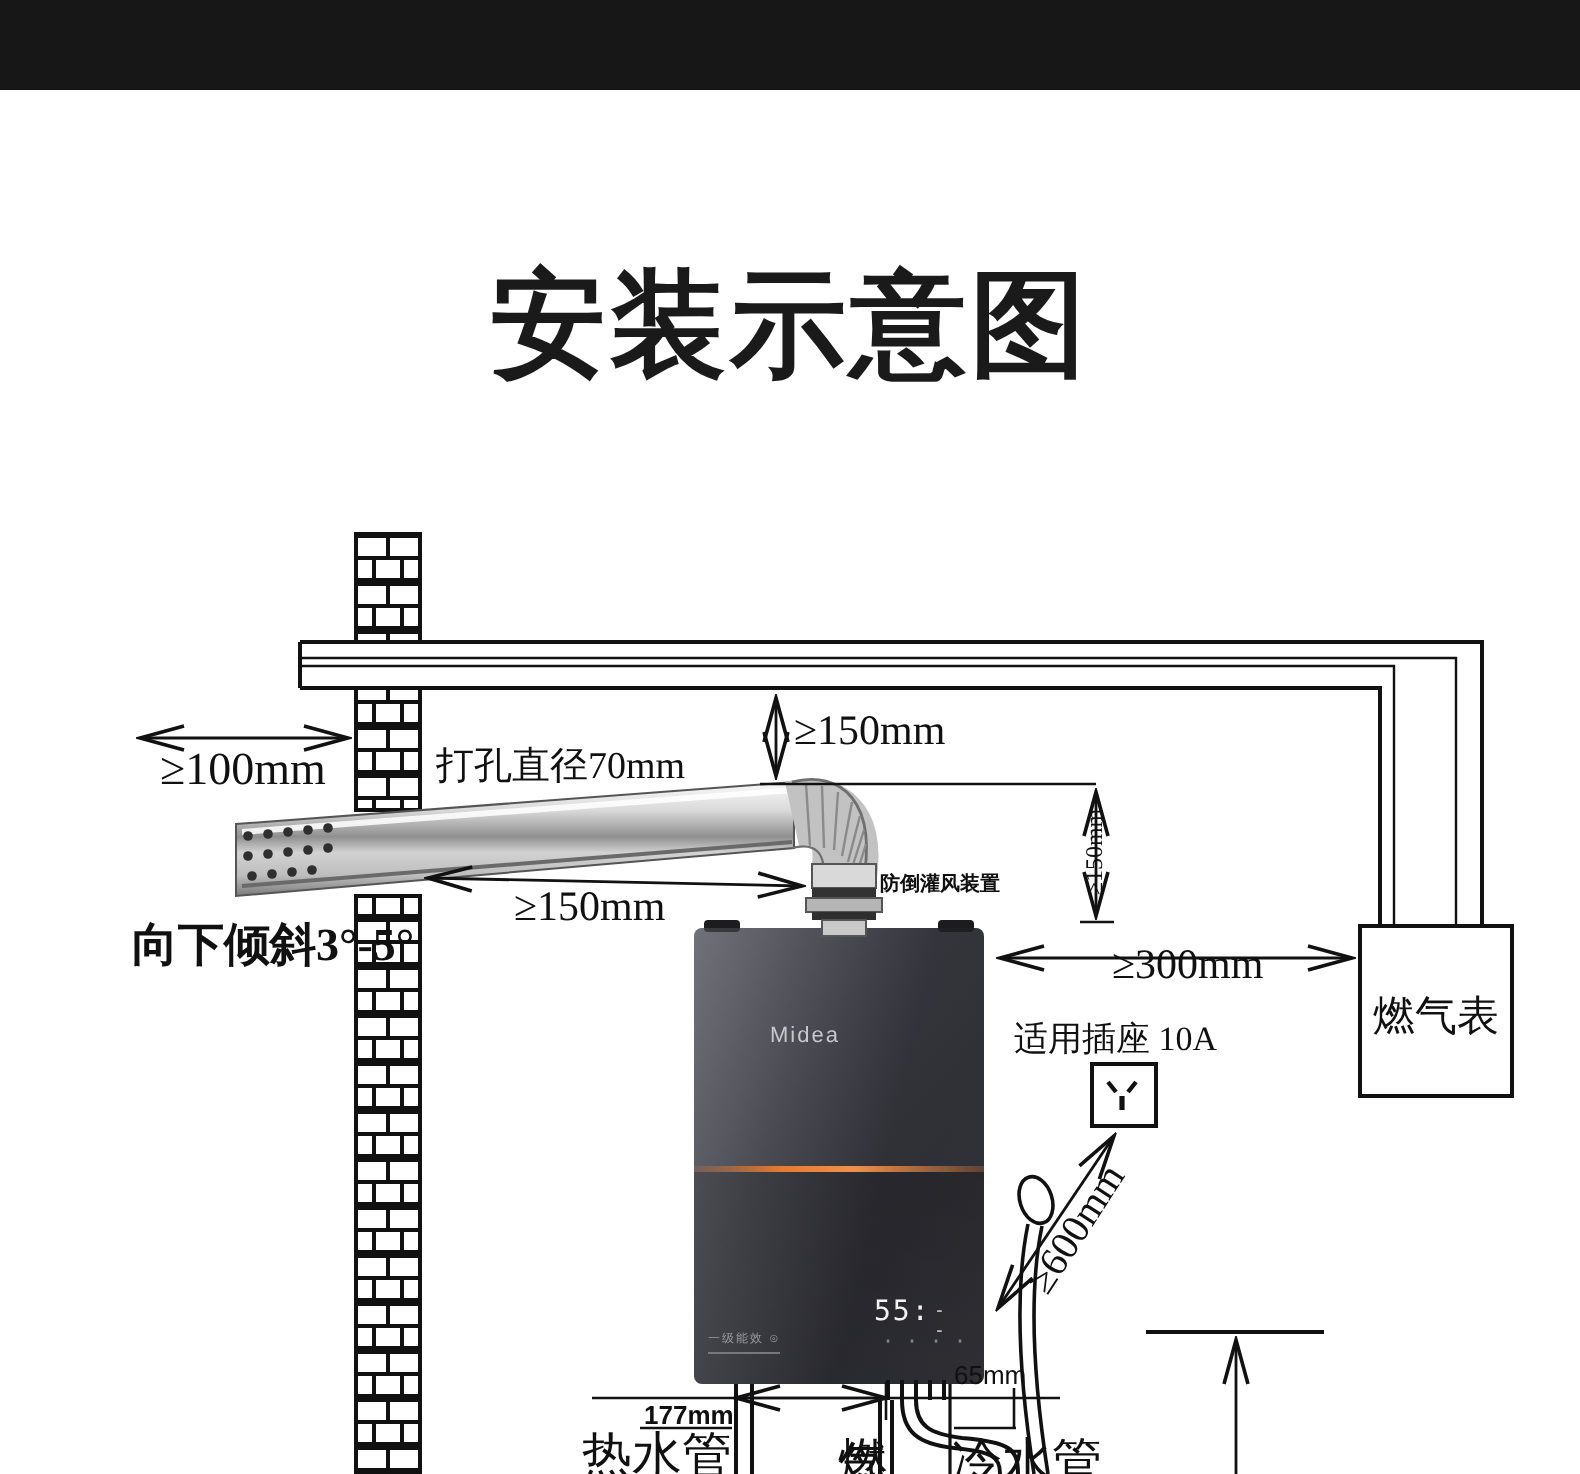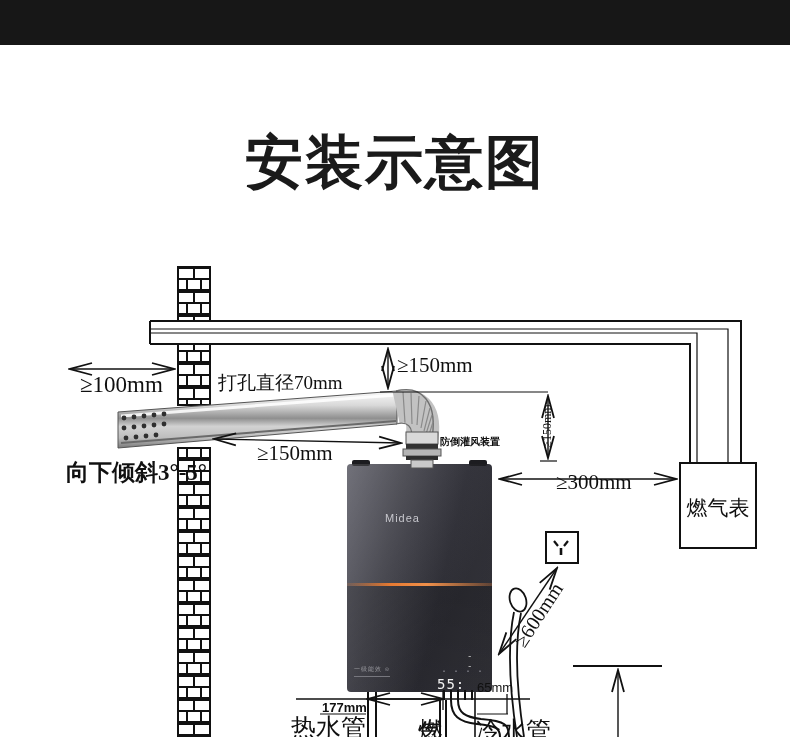--- a/index.html
+++ b/index.html
@@ -18,21 +18,21 @@
           background:linear-gradient(116deg,rgba(255,255,255,.14) 0%,rgba(255,255,255,.03) 38%,rgba(0,0,0,.12) 70%);}
   .tab{position:absolute;top:-4px;width:18px;height:6px;background:#1c1c20;border-radius:2px;}
   .tab-l{left:5px;} .tab-r{right:5px;}
   .brand{position:absolute;left:38px;top:18px;font-family:"Liberation Sans",sans-serif;
          font-size:11px;color:#c7c7cd;letter-spacing:1px;margin-top:30px;}
   .accent{position:absolute;left:0;top:119px;width:100%;height:3px;
           background:linear-gradient(90deg,rgba(230,122,50,.15),#e67a32 30%,#f0904a 55%,rgba(230,122,50,.25));}
   .lower-shade{position:absolute;left:0;top:122px;width:100%;height:106px;border-radius:0 0 4px 4px;
           background:linear-gradient(180deg,rgba(0,0,0,.18),rgba(0,0,0,.08));}
   .disp{position:absolute;left:90px;top:184px;font-family:"DejaVu Sans Mono",monospace;
-        font-size:14px;color:#f2f2f2;letter-spacing:1px;margin-top:28px;}
+        font-size:14px;color:#f2f2f2;letter-spacing:1px;}
   .disp-icons{position:absolute;left:120px;top:187px;font-family:"DejaVu Sans Mono",monospace;
         font-size:9px;color:#d8d8d8;letter-spacing:3px;}
   .touch{position:absolute;left:94px;top:202px;font-family:"DejaVu Sans Mono",monospace;
         font-size:10px;color:#8a8a92;letter-spacing:6px;}
   .badge{position:absolute;left:7px;top:201px;font-size:6px;color:#9a9aa0;
         border-bottom:1px solid #77777e;padding-bottom:2px;letter-spacing:1px;}
   
   .lbl{position:absolute;white-space:nowrap;z-index:4;color:#101010;}
   .serif{font-family:"Liberation Serif",serif;}
   .l-flue1{left:218px;top:347px;font-size:19px;}
@@ -194,20 +194,21 @@
   </svg>
 
   <div class="lbl serif l-flue2">打孔直径70mm</div>
   <div class="lbl serif l-100">≥100mm</div>
   <div class="lbl serif l-tilt">向下倾斜3°-5°</div>
   <div class="lbl serif l-150top">≥150mm</div>
   <div class="lbl serif l-150side">≥150mm</div>
   <div class="lbl serif l-150vert">≥150mm</div>
   <div class="lbl serif l-300">≥300mm</div>
   <div class="lbl serif l-meter">燃气表</div>
+  <div class="lbl serif l-socket">适用插座  10A</div>
   <div class="lbl serif l-600">≥600mm</div>
   <div class="lbl serif l-backflow">防倒灌风装置</div>
   <div class="lbl l-177">177mm</div>
   <div class="lbl l-65">65mm</div>
   <div class="lbl serif l-hot">热水管</div>
   <div class="lbl serif l-gas">燃气</div>
   <div class="lbl serif l-cold">冷水管</div>
 
 </div>
 

